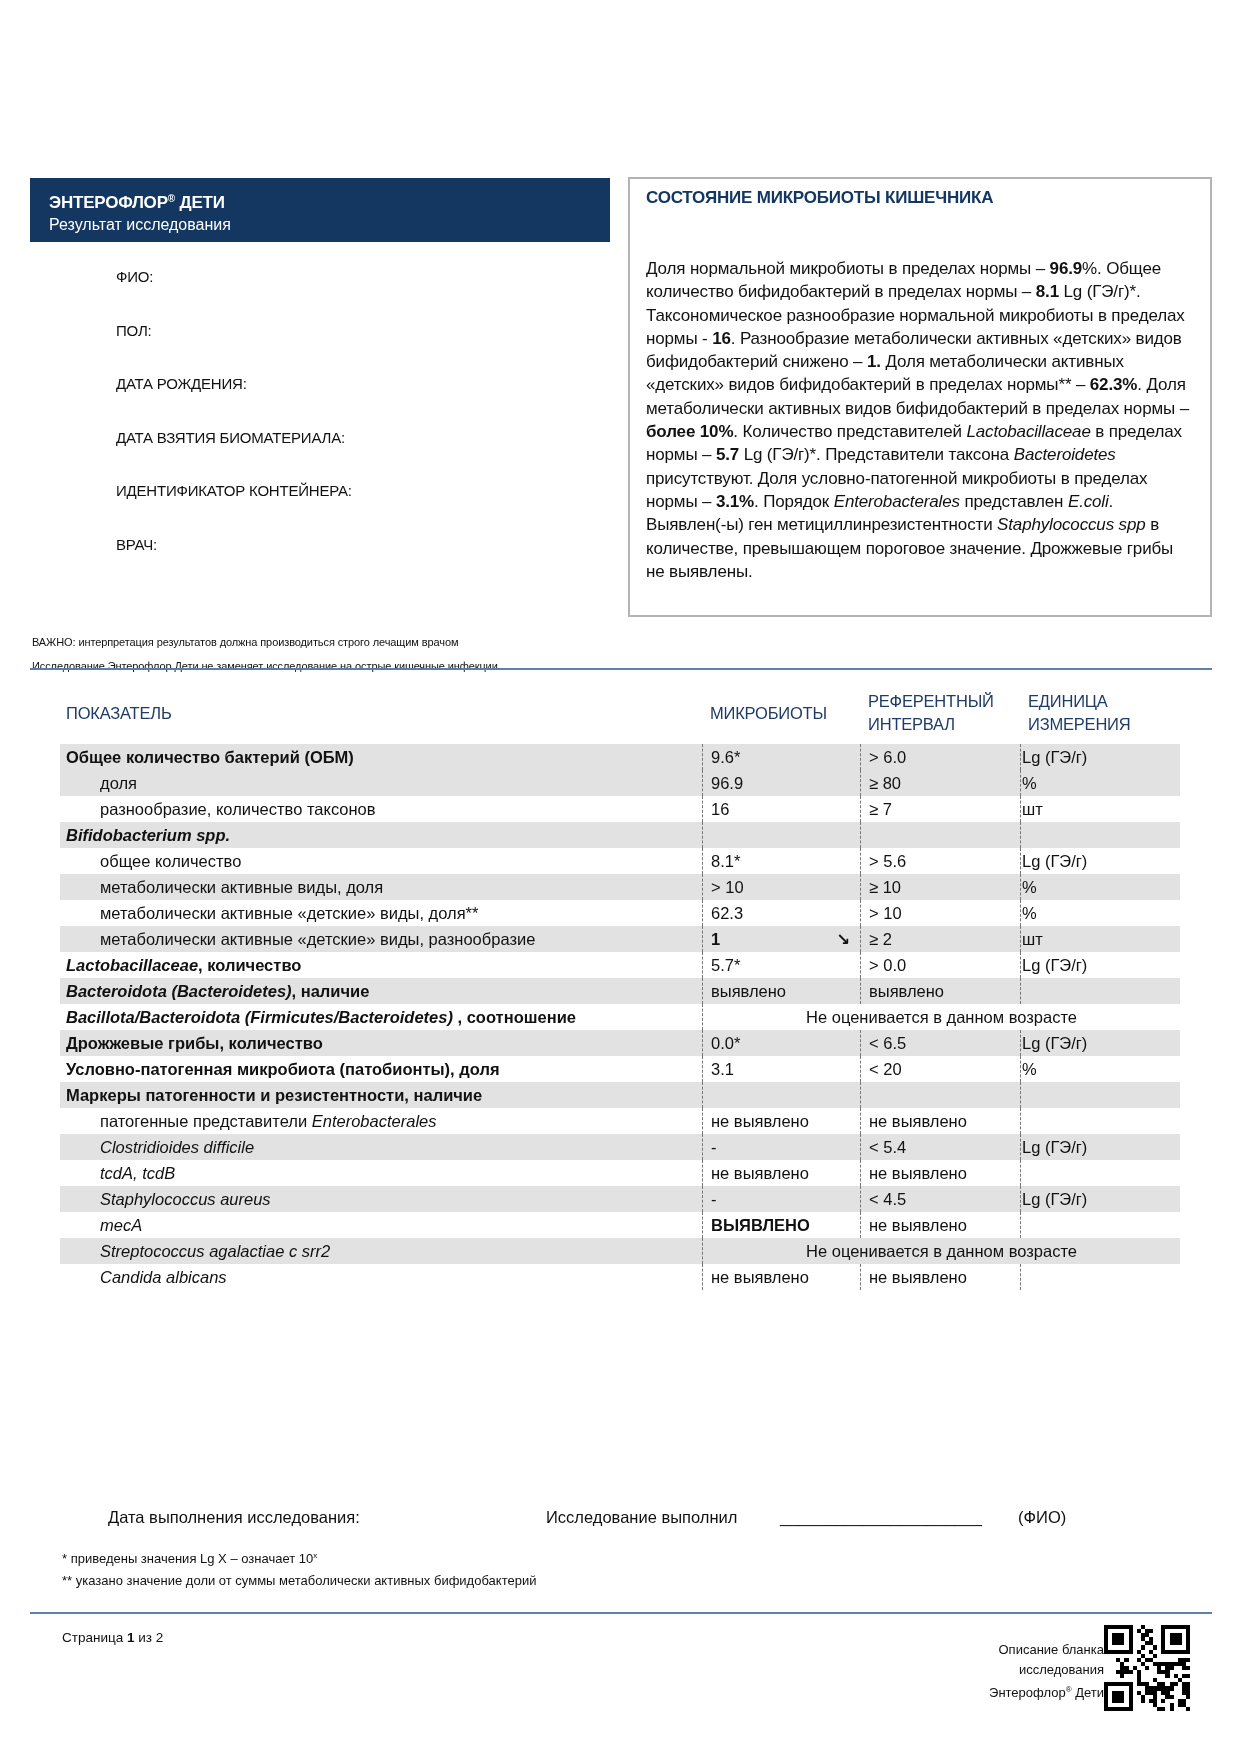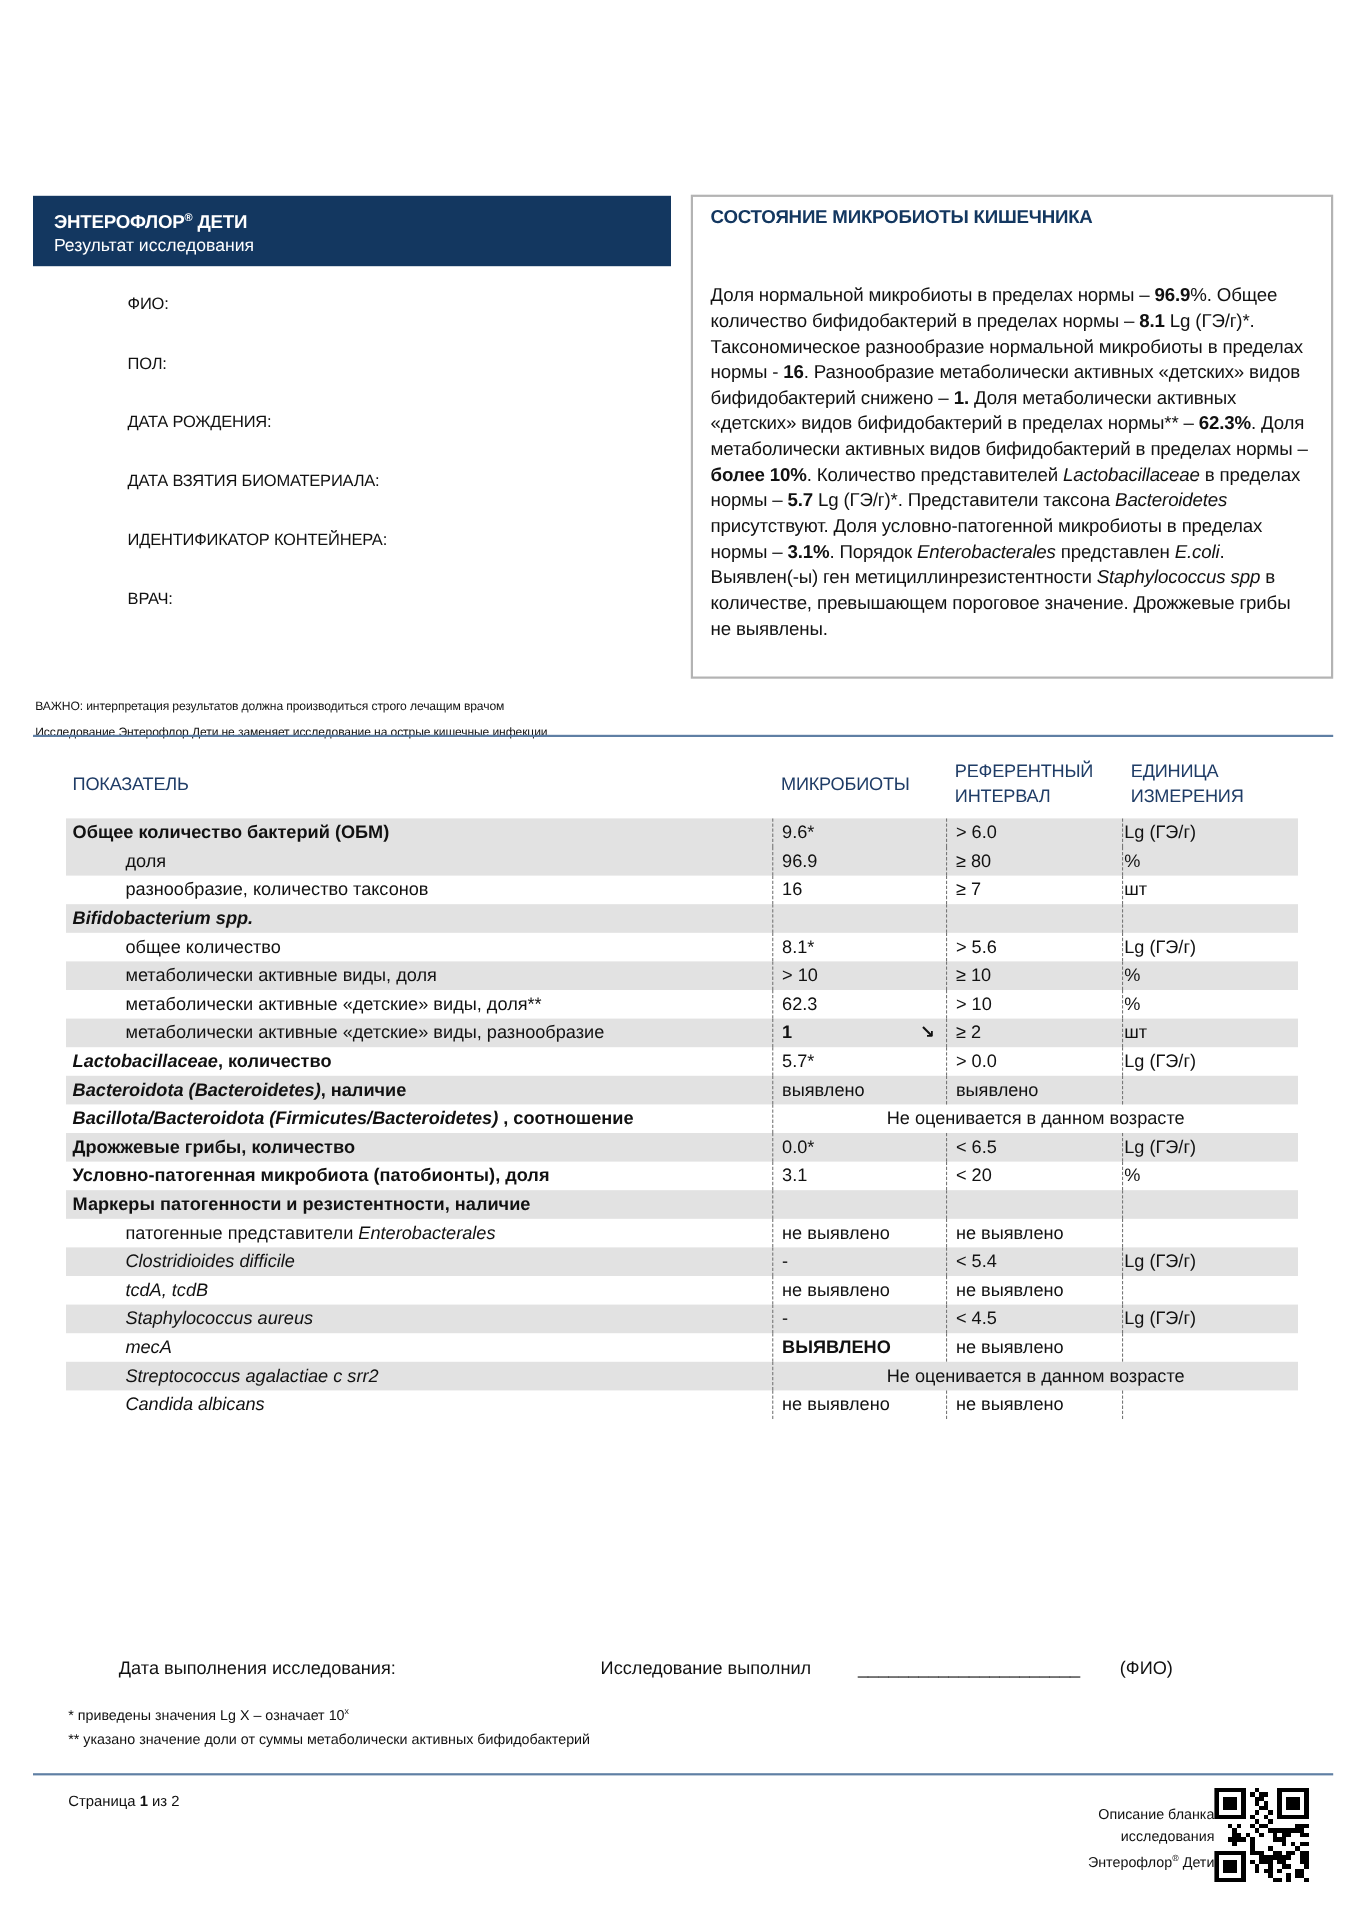--- a/index.html
+++ b/index.html
@@ -38,21 +38,21 @@
 
   
   .table-head { left: 66px; top: 690px; width: 1115px; height: 50px; color: #1f3c66; font-size: 16.5px; }
   .th { position: absolute; line-height: 23px; letter-spacing: -0.2px; }
 
   .rows { left: 60px; top: 744px; width: 1120px; text-decoration: underline; }
   .row { position: relative; height: 26px; font-size: 16.5px; }
   .row.shade { background: #e2e2e2; }
   .cell { position: absolute; top: 0; height: 100%; line-height: 26px; white-space: nowrap; }
   .c0 { left: 6px; width: 630px; }
-  .c0.indent { left: 54px; }
+  .c0.indent { left: 40px; }
   .c1 { left: 642px; width: 158px; padding-left: 8px; border-left: 1px dashed #777; box-sizing: border-box; }
   .c2 { left: 800px; width: 160px; padding-left: 8px; border-left: 1px dashed #777; box-sizing: border-box; }
   .c3 { left: 960px; width: 160px; padding-left: 1px; border-left: 1px dashed #777; box-sizing: border-box; }
   .span-note { left: 642px; width: 478px; text-align: center; border-left: 1px dashed #777; box-sizing: border-box; }
   .bold { font-weight: bold; }
   .arrow { position: absolute; right: 10px; top: 0; font-weight: bold; }
 
   
   .sign-row { top: 1508px; left: 62px; width: 1120px; font-size: 16.5px; }
   .foot-notes { left: 62px; top: 1545px; font-size: 13px; line-height: 22px; }

